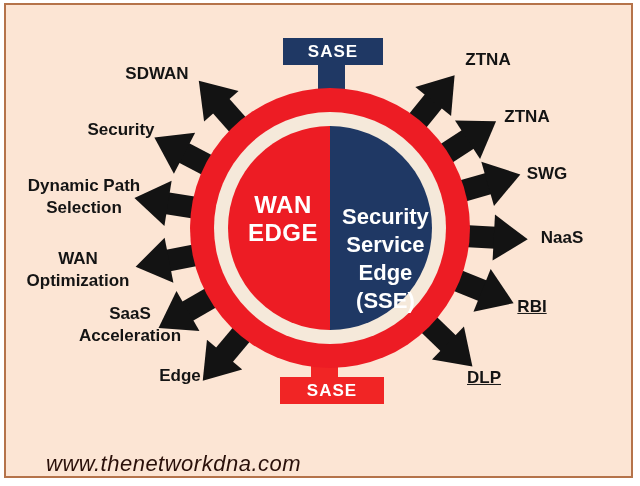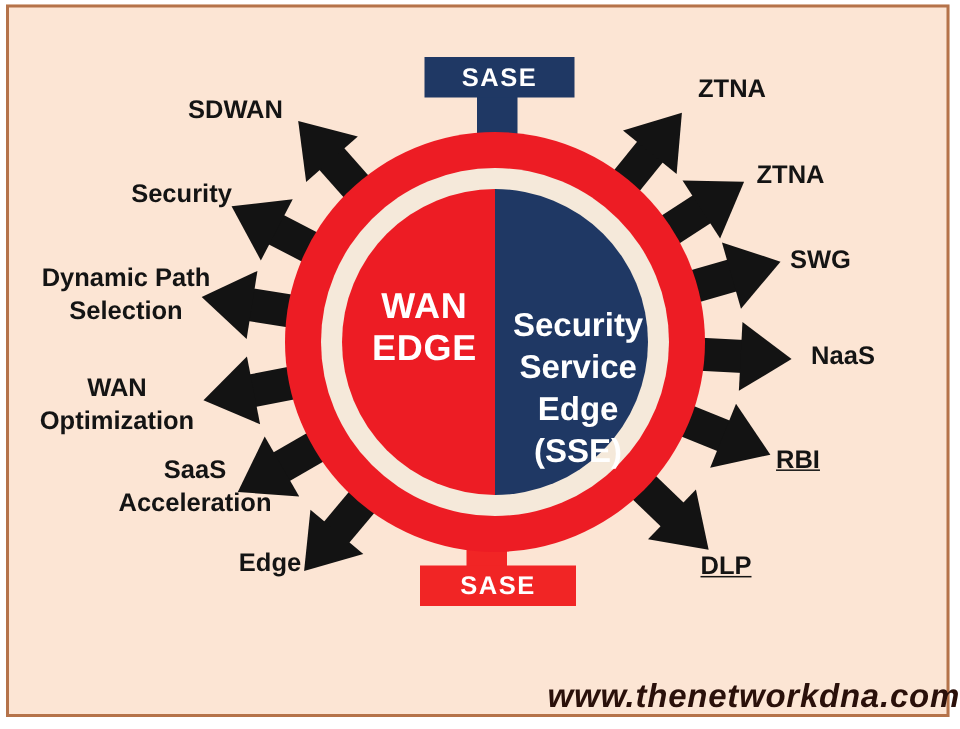--- a/index.html
+++ b/index.html
@@ -82,21 +82,21 @@
 
   
   .label{
     position:absolute;z-index:5;transform:translate(-50%,-50%);
     font-size:17px;font-weight:bold;color:var(--label-text);
     text-align:center;white-space:pre-line;line-height:1.3;
   }
 
   .footer{
     position:absolute;left:46px;right:0;top:451px;z-index:5;
-    text-align:right;font-size:22px;font-weight:bold;font-style:italic;
+    text-align:left;font-size:22px;font-weight:normal;font-style:italic;
     color:var(--footer-text);letter-spacing:0.5px;
   }
 </style>
 </head>
 <body>
 
 <div class="canvas">
   <div class="frame"></div>
   <div id="stage">
 

